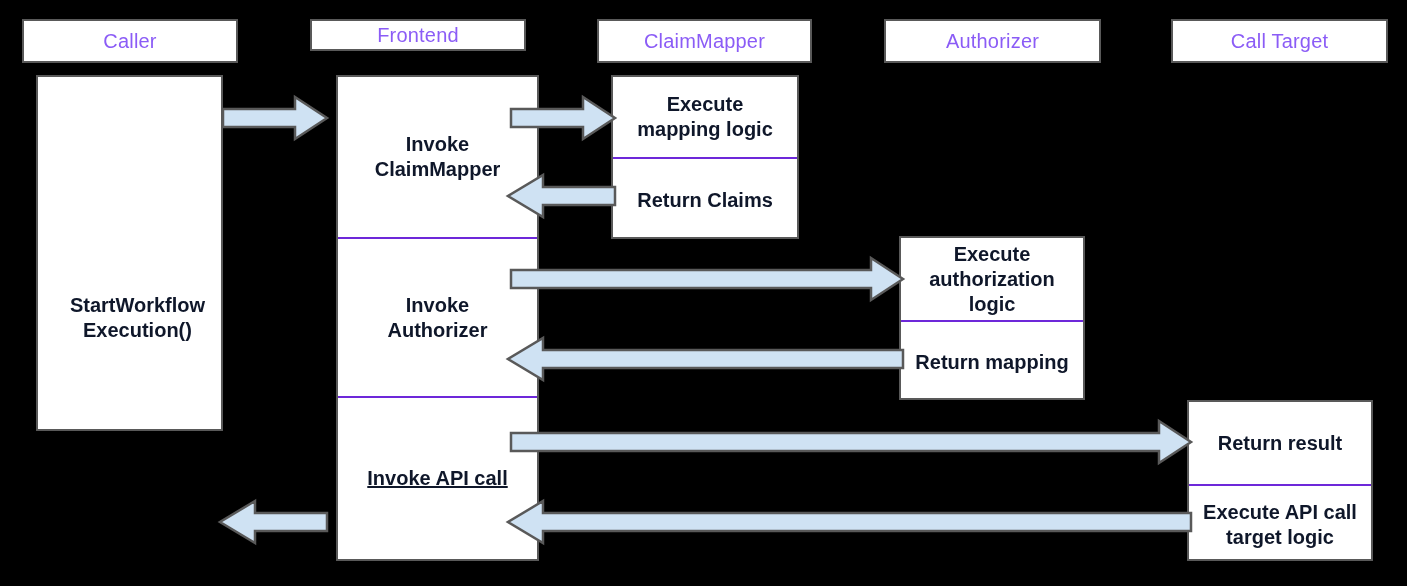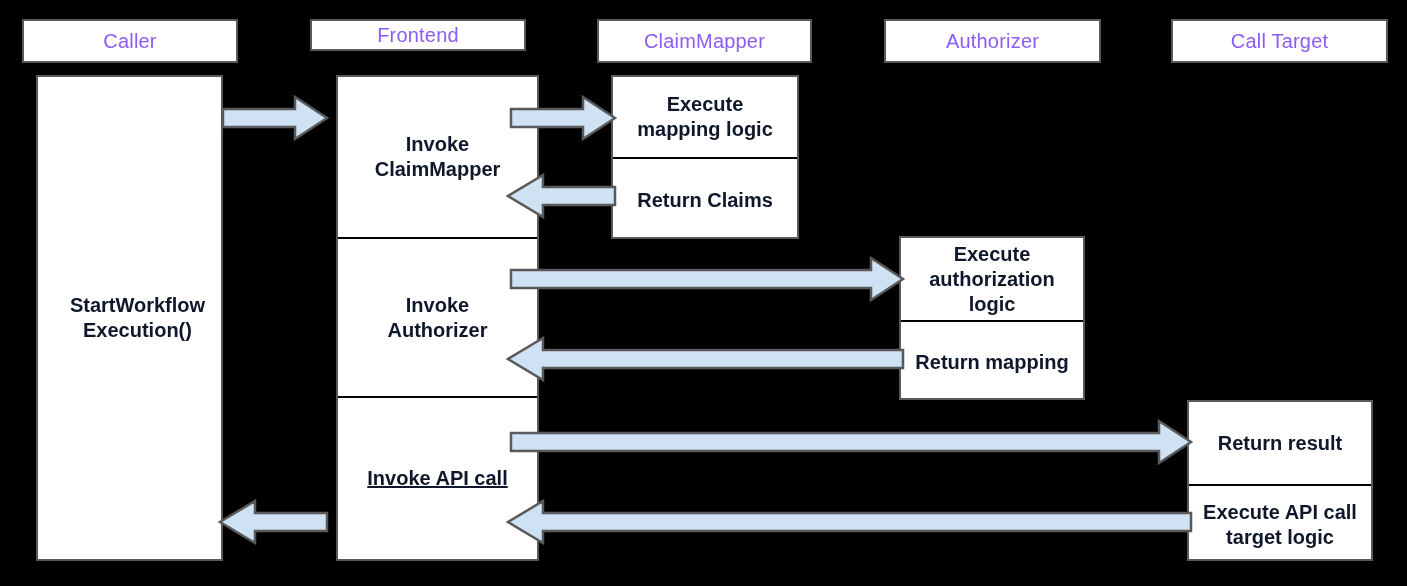--- a/index.html
+++ b/index.html
@@ -45,21 +45,21 @@
     align-items: center;
     justify-content: center;
     text-align: center;
     color: #0f172a;
     font-size: 20px;
     font-weight: bold;
     line-height: 1.25;
     padding: 0 6px;
   }
   .act-seg + .act-seg {
-    border-top: 2px solid #000000;
+    border-top: 2px solid #6d28d9;
   }
   
   .arrow {
     position: absolute;
     box-sizing: border-box;
   }
   .arrow svg {
     display: block;
     width: 100%;
     height: 100%;
@@ -84,21 +84,21 @@
   </div>
 
   <div class="lifeline-header" style="left:884px; top:19px; width:217px; height:44px;">
     <span>Authorizer</span>
   </div>
 
   <div class="lifeline-header" style="left:1171px; top:19px; width:217px; height:44px;">
     <span>Call Target</span>
   </div>
 
-  <div class="activation" style="left:36px; top:75px; width:187px; height:486px;padding-left:16px;">
+  <div class="activation" style="left:36px; top:75px; width:187px; height:356px;padding-left:16px;">
     <div class="act-seg" style="height:482px; white-space:pre-line;">StartWorkflow
 Execution()</div>
   </div>
 
   <div class="activation" style="left:324px; top:75px; width:203px; height:486px;margin-left:12px;">
     <div class="act-seg" style="height:160px; white-space:pre-line;">Invoke
 ClaimMapper</div>
     <div class="act-seg" style="height:159px; white-space:pre-line;">Invoke
 Authorizer</div>
     <div class="act-seg" style="height:163px; white-space:pre-line;text-decoration:underline;">Invoke API call</div>

